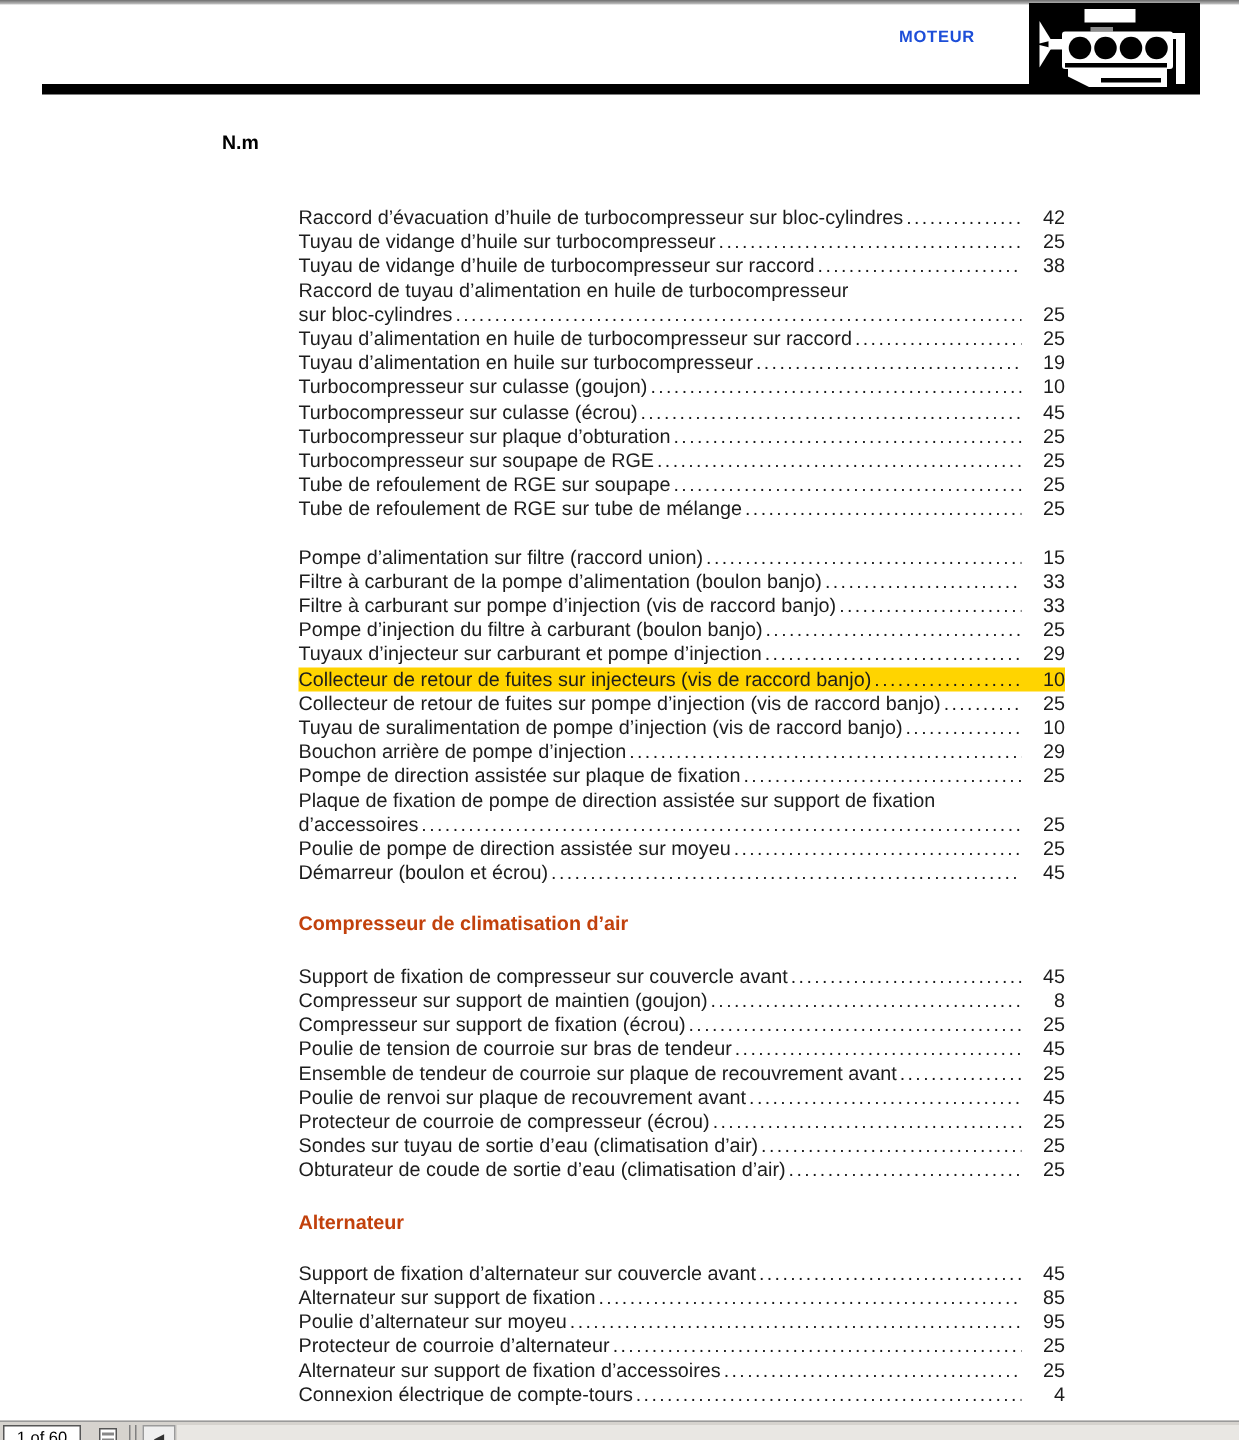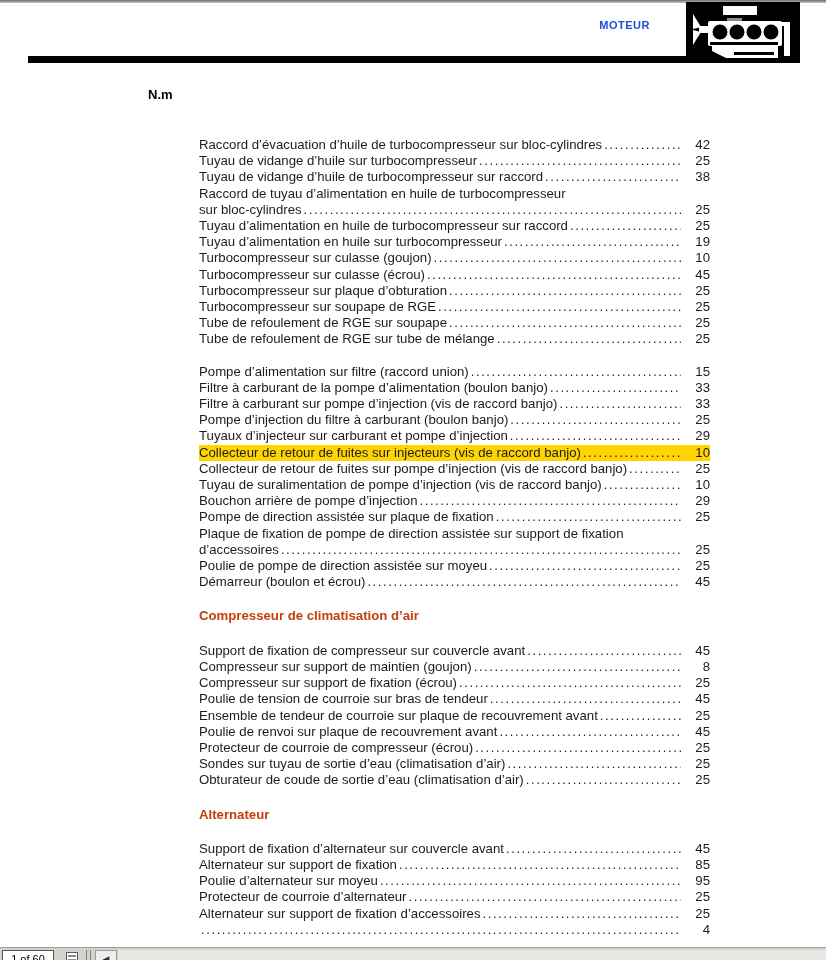--- a/index.html
+++ b/index.html
@@ -323,20 +323,21 @@
         <span class="label">Protecteur de courroie d’alternateur</span>
         <span class="dots"></span>
         <span class="value">25</span>
       </div>
       <div class="row">
         <span class="label">Alternateur sur support de fixation d’accessoires</span>
         <span class="dots"></span>
         <span class="value">25</span>
       </div>
       <div class="row">
+        <span class="label">Connexion électrique de compte-tours</span>
         <span class="dots"></span>
         <span class="value">4</span>
       </div>
     </section>
   </div>
 
 <div class="status-bar">
   <div class="page-field">1 of 60</div>
   <div class="layout-button">
     <svg width="12" height="14" viewBox="0 0 12 14">

